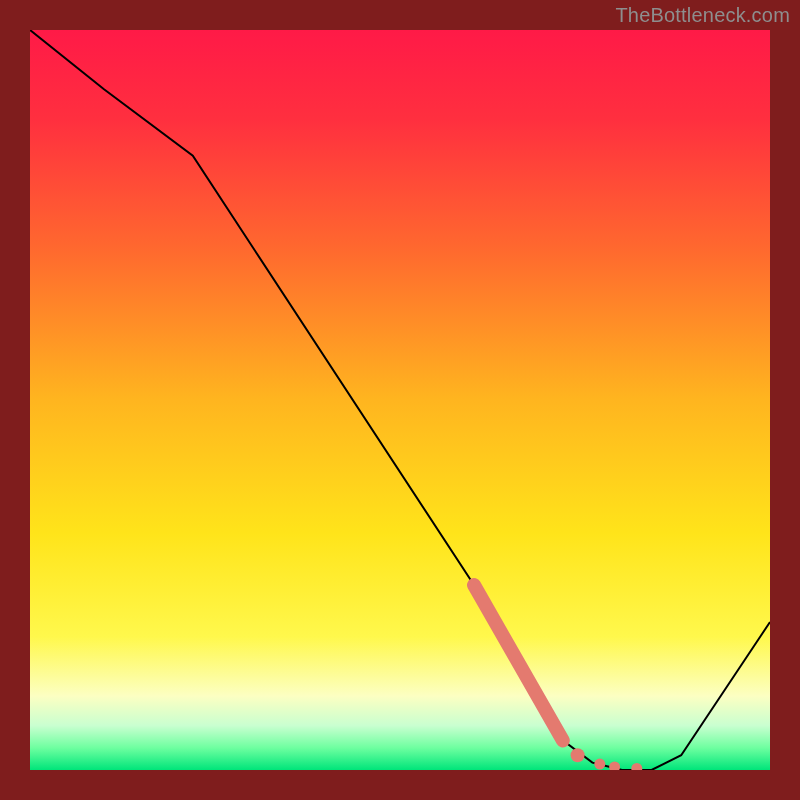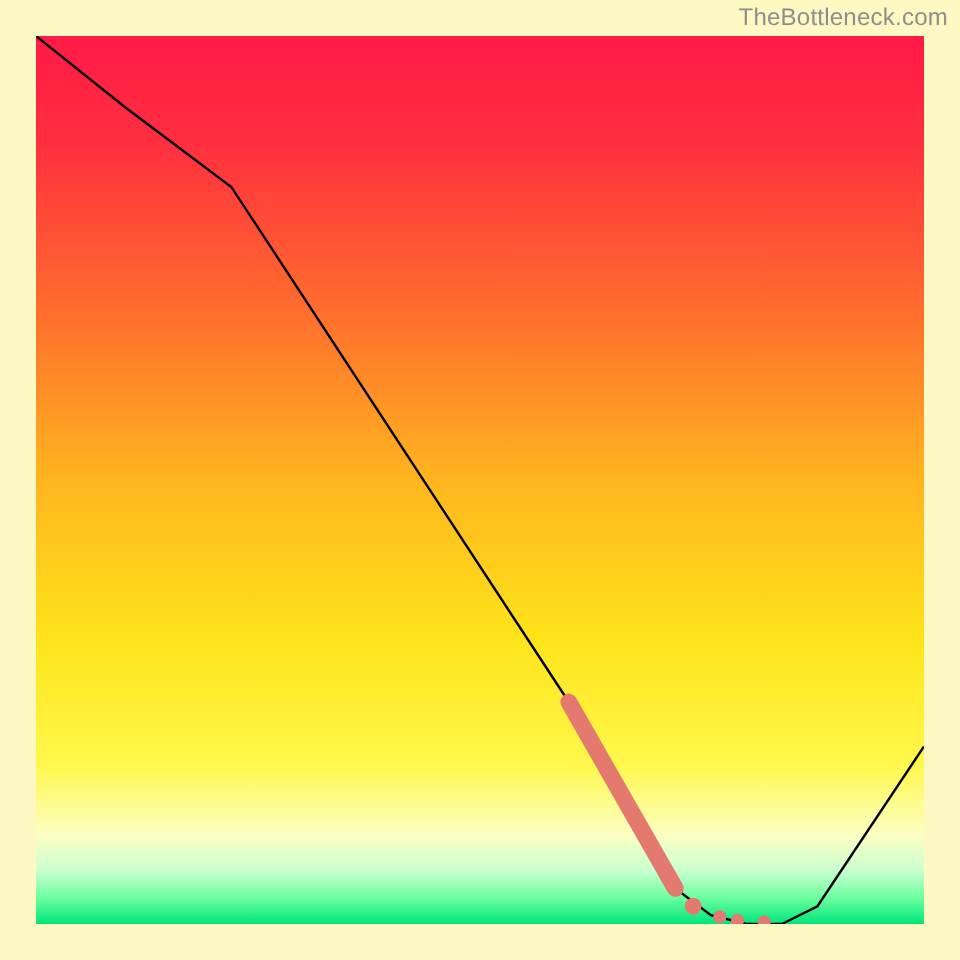--- a/index.html
+++ b/index.html
@@ -10,21 +10,21 @@
     background: #000;
     overflow: hidden;
     font-family: Arial, Helvetica, sans-serif;
   }
   .frame {
     position: absolute;
     top: 0;
     left: 0;
     width: 800px;
     height: 800px;
-    background: #fef9c3;
+    background: #7f1d1d;
   }
   .watermark {
     position: absolute;
     top: 4px;
     right: 10px;
     color: #8e8e8e;
     font-size: 20px;
     font-weight: 500;
     letter-spacing: 0.2px;
   }

